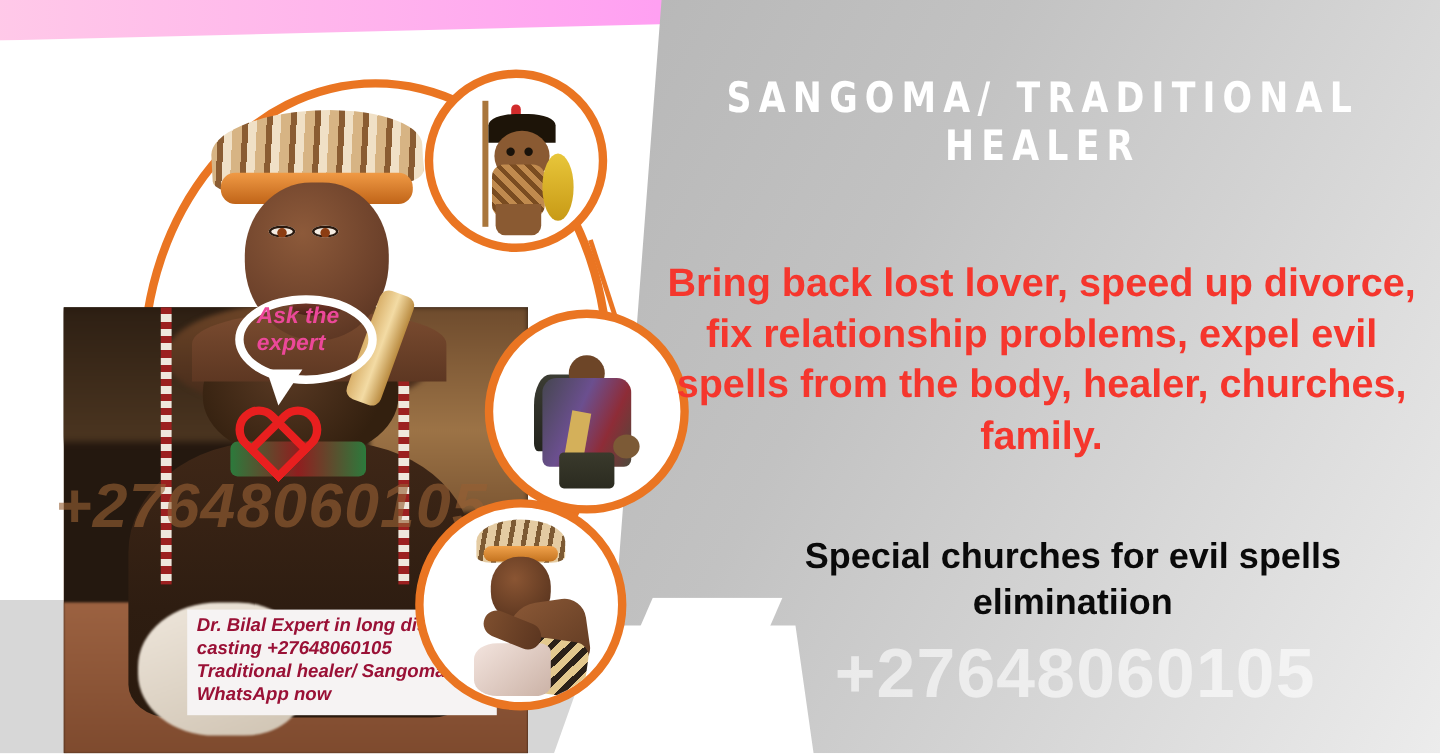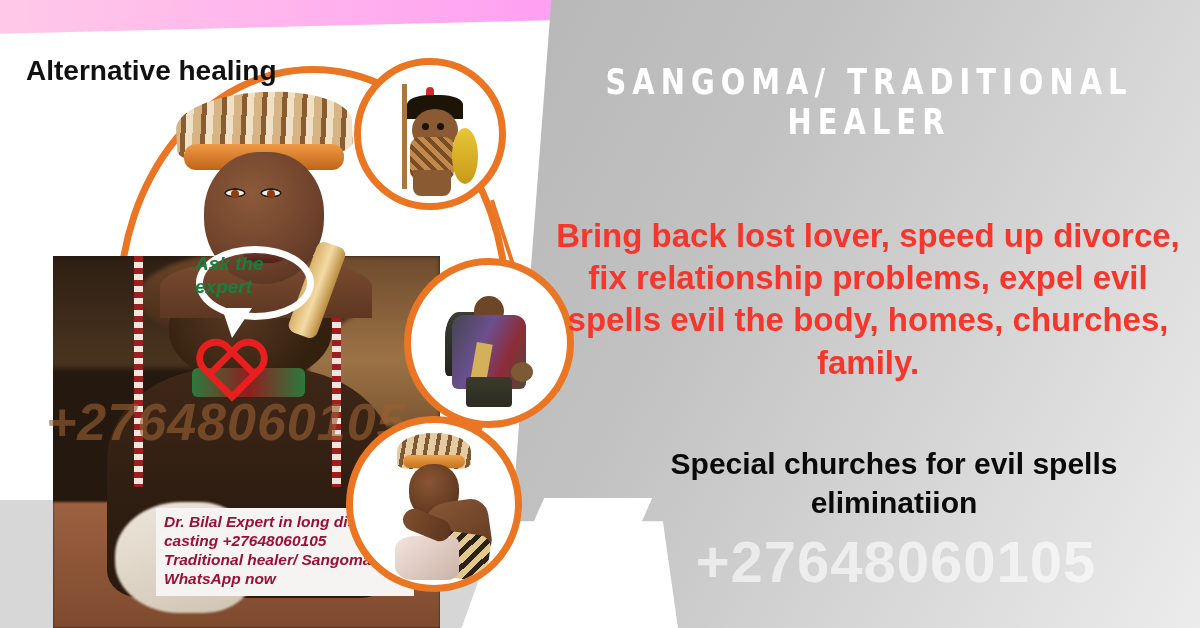--- a/index.html
+++ b/index.html
@@ -94,22 +94,22 @@
     background:linear-gradient(180deg,#7b4c30,#5d3722);}
   .p-sash{position:absolute;left:150px;top:150px;width:30px;height:96px;transform:rotate(20deg);
     background:linear-gradient(180deg,#e0b householder);
     background:linear-gradient(90deg,#d9b06a,#f3dba4,#b98a3f);border-radius:8px;}
 
   
   .bubble{position:absolute;left:196px;top:246px;width:118px;height:74px;
     border:7px solid #ffffff;border-radius:50%;box-sizing:border-box;}
   .bubble-tail{position:absolute;left:222px;top:308px;width:0;height:0;
     border-left:10px solid transparent;border-right:20px solid transparent;border-top:30px solid #ffffff;}
-  .bubble-text{position:absolute;left:195px;top:252px;width:104px;
-    font-size:19px;font-weight:700;font-style:italic;color:#15803d;line-height:1.22;}
+  .bubble-text{position:absolute;left:214px;top:252px;width:104px;
+    font-size:19px;font-weight:700;font-style:italic;color:#ec4899;line-height:1.22;}
 
   
   .caption{position:absolute;left:156px;top:508px;width:258px;padding:5px 8px 7px 8px;
     background:#f6f3f3;color:#9a1136;font-size:15.5px;font-style:italic;font-weight:700;
     line-height:1.22;box-sizing:border-box;}
 
   
   .circ{position:absolute;border:7px solid #ea7522;border-radius:50%;box-sizing:border-box;
     background:#fff;overflow:hidden;}
   .circ1{left:354px;top:58px;width:152px;height:152px;}
@@ -254,20 +254,19 @@
   <div class="circ circ3">
     <div class="k-feather"></div>
     <div class="k-band"></div>
     <div class="k-face"></div>
     <div class="k-torso"></div>
     <div class="k-stripes"></div>
     <div class="k-cloth"></div>
     <div class="k-arm"></div>
   </div>
 
-  <div style="position:absolute;left:26px;top:55px;font-size:28px;font-weight:700;color:#111;">Alternative healing</div>
 
   <div class="kicker">SANGOMA/ TRADITIONAL HEALER</div>
-  <div class="redtext">Bring back lost lover, speed up divorce, fix relationship problems, expel evil spells evil the body, homes, churches, family.</div>
+  <div class="redtext">Bring back lost lover, speed up divorce, fix relationship problems, expel evil spells from the body, healer, churches, family.</div>
   <div class="blacktext">Special churches for  evil spells eliminatiion</div>
   <div class="wm-right">+27648060105</div>
 
 </div>
 
 </body></html>

